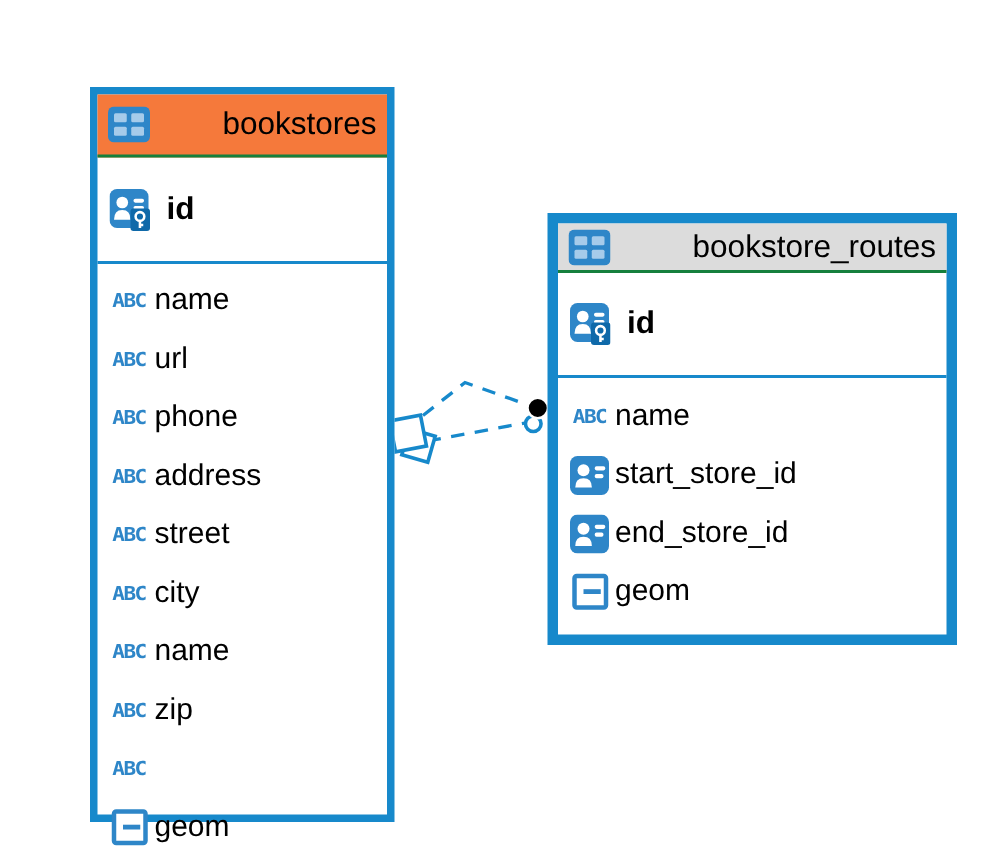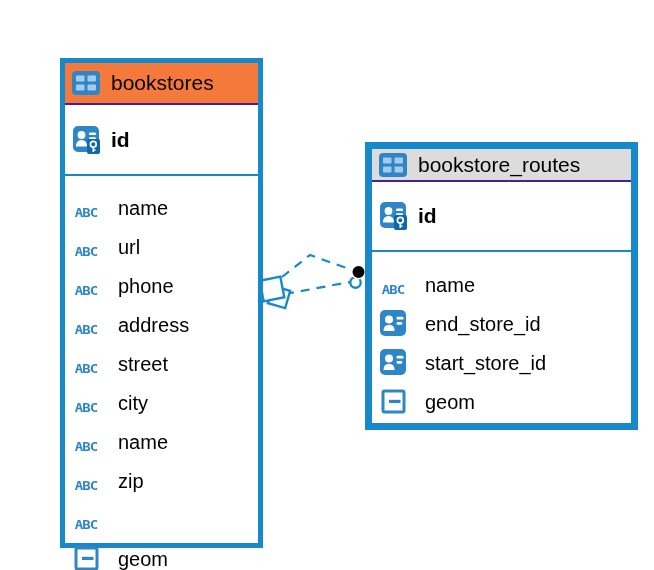--- a/index.html
+++ b/index.html
@@ -13,35 +13,35 @@
   
   .table{
     position:absolute;background:#fff;box-sizing:border-box;
     border:5px solid #1789cb;
   }
   .table-bookstores{left:60px;top:58px;width:203px;height:490px;}
   .table-routes{left:365px;top:142px;width:273px;height:288px;border-width:7px;}
 
   .thead{
     display:flex;align-items:center;gap:11px;padding:0 7px;
-    height:40px;border-bottom:2px solid #4c1d95;font-size:21px;
+    height:40px;border-bottom:2px solid #15803d;font-size:21px;justify-content:space-between;
   }
   .thead-orange{background:#f5793b;}
   .thead-gray{background:#dcdcdc;height:31px;}
 
   .pkrow{
     display:flex;align-items:center;gap:11px;padding:12px 7px;
     height:45px;border-bottom:2px solid #1789cb;
     font-size:21px;font-weight:700;
   }
   .table-routes .pkrow{height:44px;}
 
   .cols{padding:5px 7px 0 7px;}
   .table-routes .cols{padding-top:6px;}
-  .crow{display:flex;align-items:flex-end;gap:18px;height:39px;font-size:20px;}
+  .crow{display:flex;align-items:center;gap:3px;height:39px;font-size:20px;}
 
   .icon{width:28px;flex:0 0 28px;display:flex;align-items:center;justify-content:center;}
   .abc{
     font-family:"DejaVu Sans Mono", monospace;font-weight:700;
     font-size:14px;letter-spacing:-1px;color:#2e86c8;
     transform:scaleY(0.92);
   }
   .clabel,.title,.pklabel{white-space:nowrap;}
 
   
@@ -199,33 +199,33 @@
       <div class="crow">
         <span class="icon">
           <svg width="27" height="26" viewBox="0 0 27 26">
               <rect x="0" y="0" width="26" height="26" rx="5" fill="#2e86c8"></rect>
               <circle cx="9" cy="9.5" r="4" fill="#fff"></circle>
               <path d="M3.5,21 Q3.5,14.8 9,14.8 Q14.6,14.8 14.6,21 Z" fill="#fff"></path>
               <rect x="16.5" y="6.8" width="7" height="2.8" rx="1.2" fill="#fff"></rect>
               <rect x="16.5" y="12" width="5.8" height="2.8" rx="1.2" fill="#fff"></rect>
             </svg>
         </span>
-        <span class="clabel">end_store_id</span>
+        <span class="clabel">start_store_id</span>
       </div>
       <div class="crow">
         <span class="icon">
           <svg width="27" height="26" viewBox="0 0 27 26">
               <rect x="0" y="0" width="26" height="26" rx="5" fill="#2e86c8"></rect>
               <circle cx="9" cy="9.5" r="4" fill="#fff"></circle>
               <path d="M3.5,21 Q3.5,14.8 9,14.8 Q14.6,14.8 14.6,21 Z" fill="#fff"></path>
               <rect x="16.5" y="6.8" width="7" height="2.8" rx="1.2" fill="#fff"></rect>
               <rect x="16.5" y="12" width="5.8" height="2.8" rx="1.2" fill="#fff"></rect>
             </svg>
         </span>
-        <span class="clabel">start_store_id</span>
+        <span class="clabel">end_store_id</span>
       </div>
       <div class="crow">
         <span class="icon">
           <svg width="25" height="25" viewBox="0 0 25 25">
               <rect x="2" y="2" width="21" height="21" rx="1.5" fill="#fff" stroke="#2e86c8" stroke-width="3"></rect>
               <rect x="8" y="10.8" width="11.5" height="3.2" fill="#2e86c8"></rect>
             </svg>
         </span>
         <span class="clabel">geom</span>
       </div>

